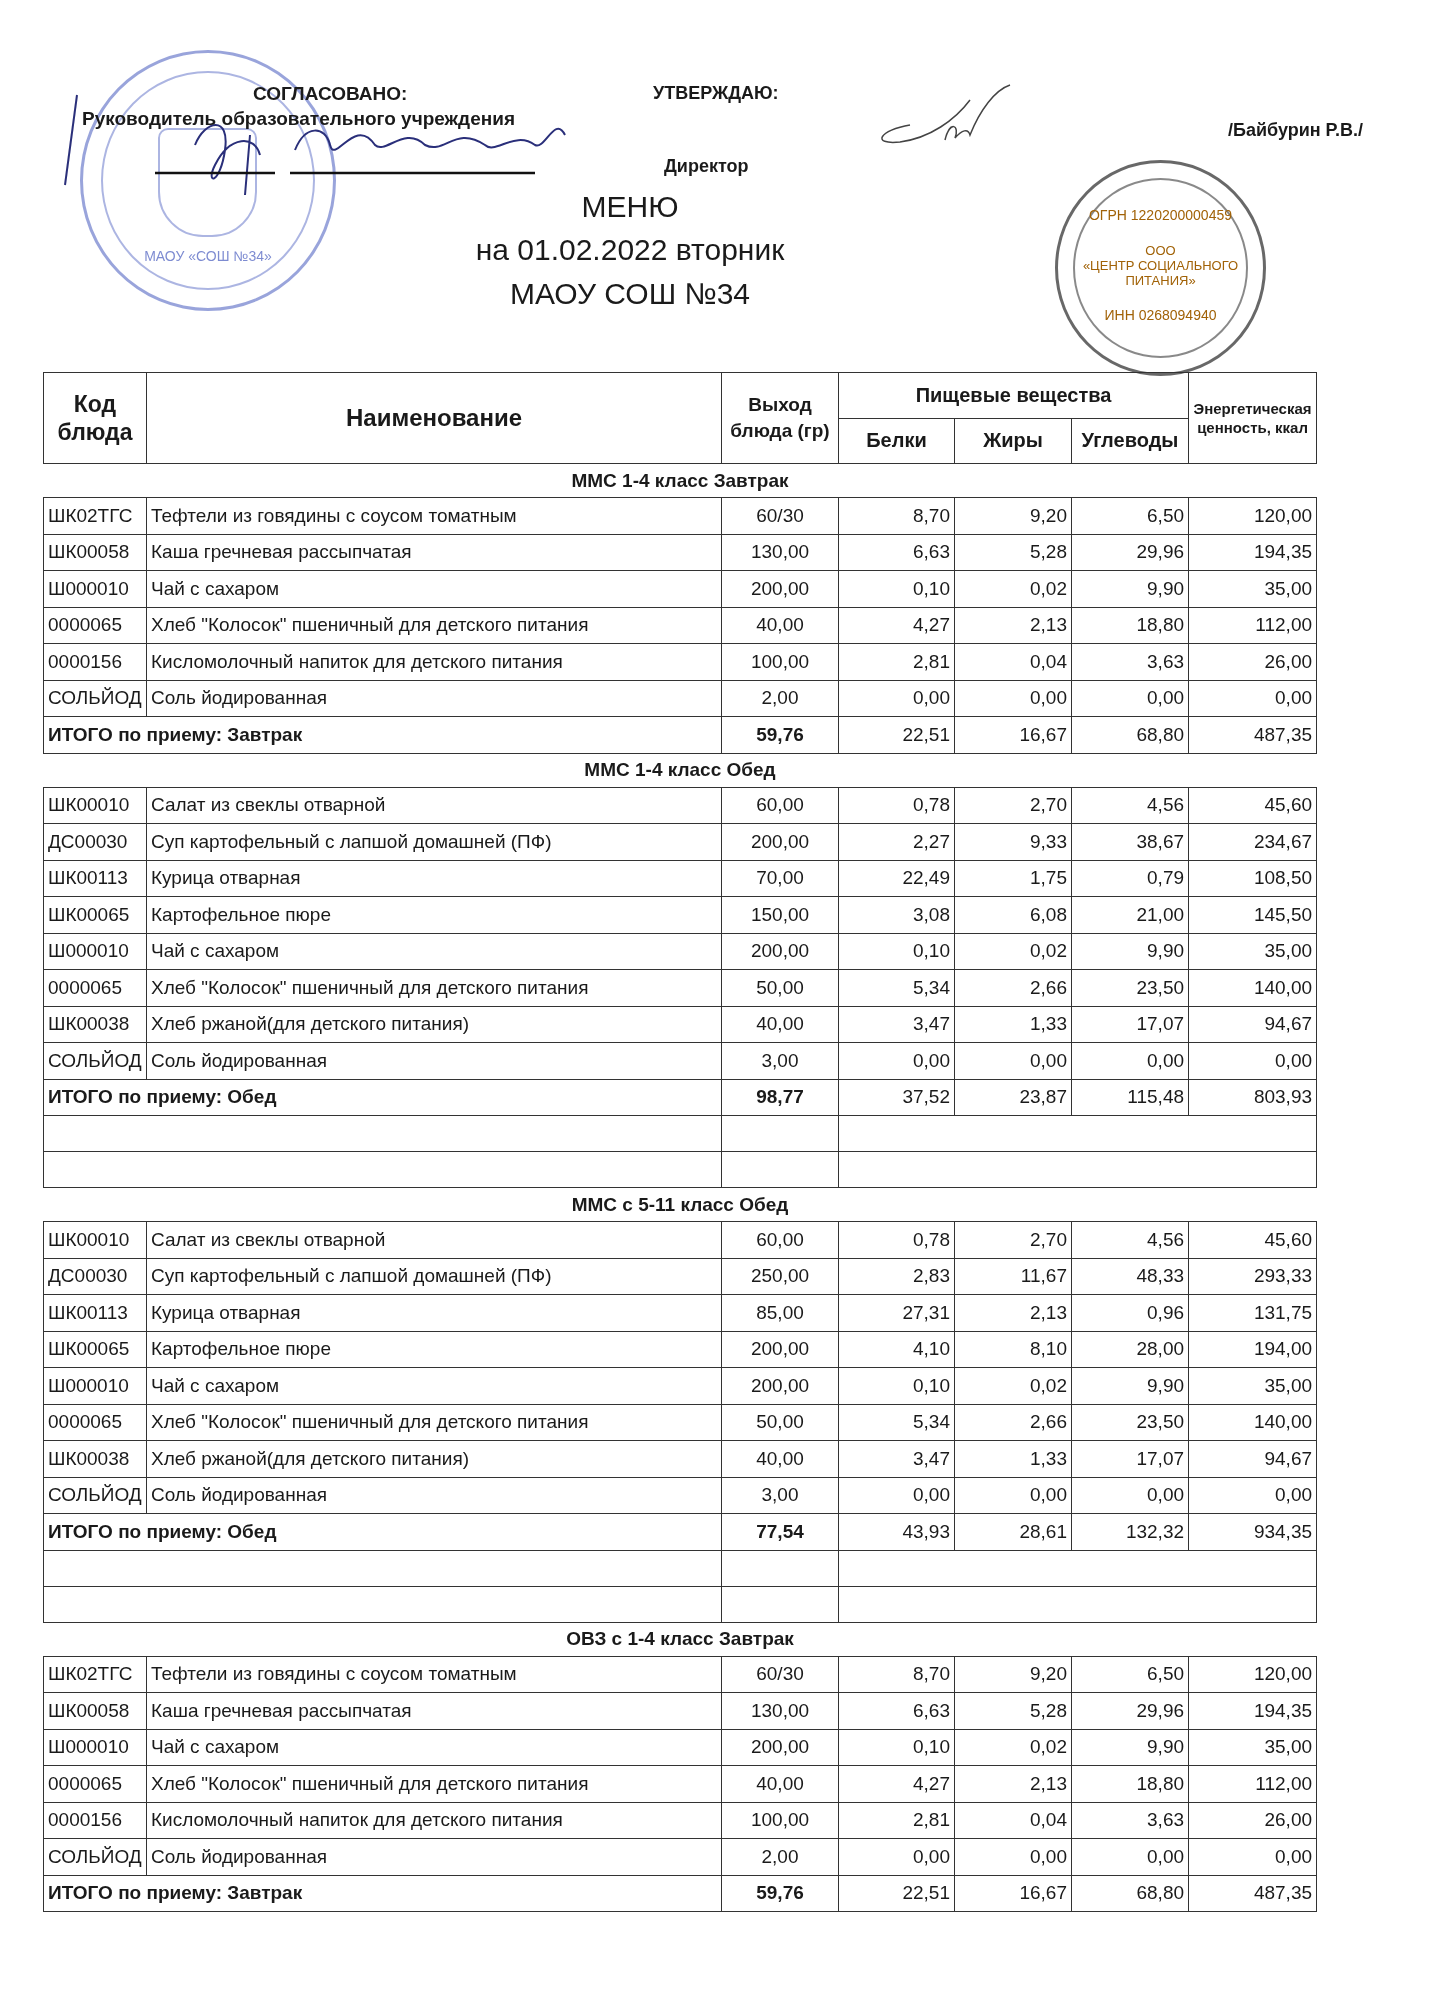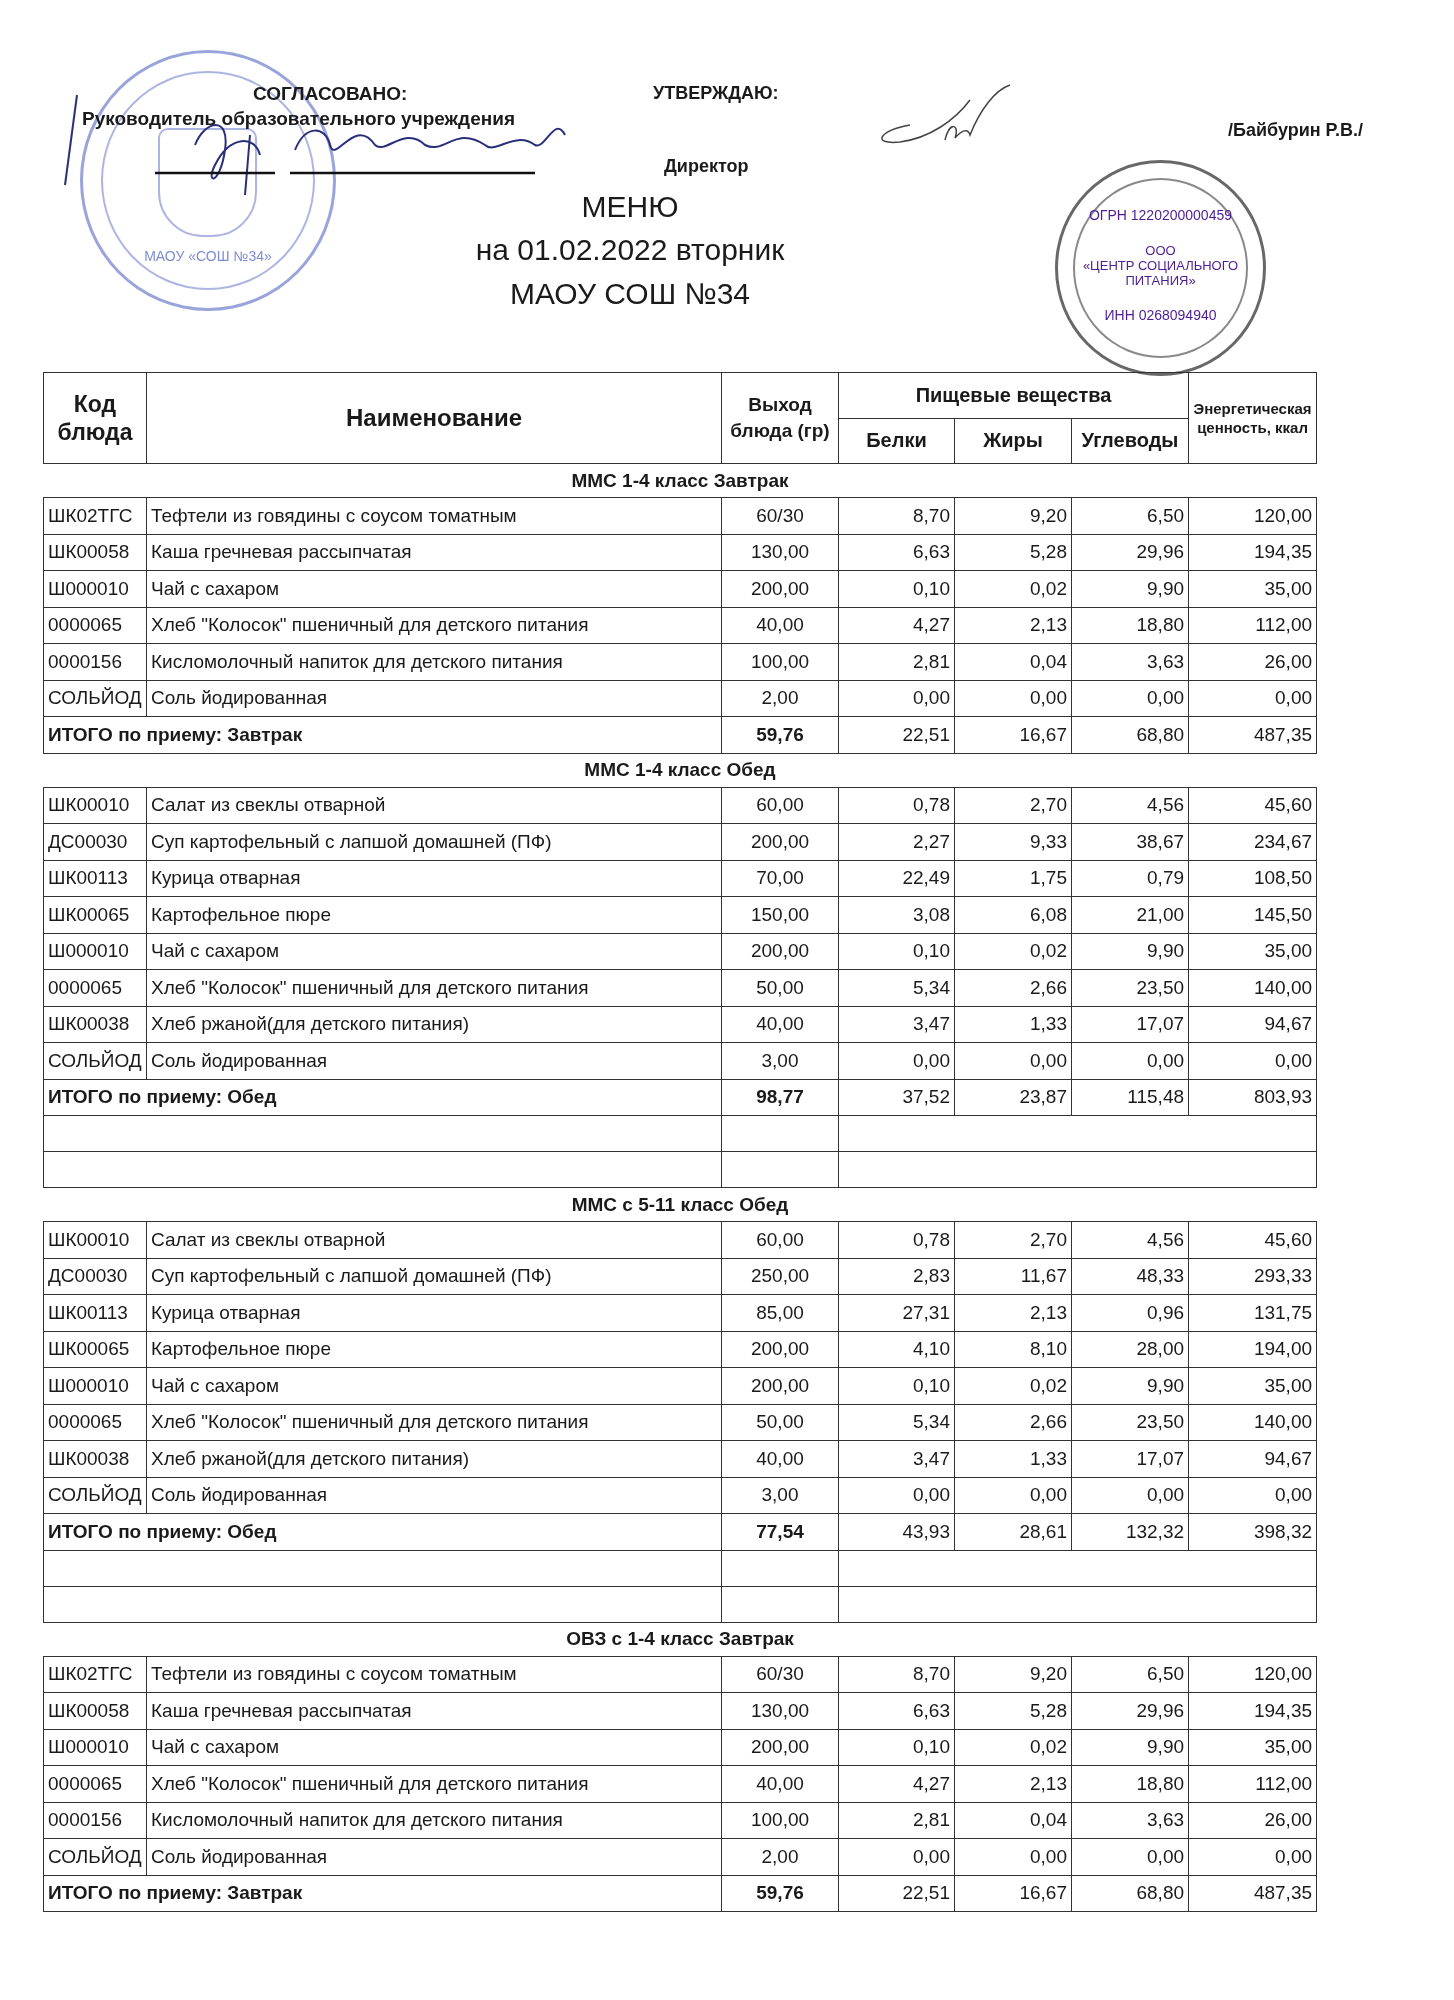--- a/index.html
+++ b/index.html
@@ -12,21 +12,21 @@
   .stamp-left { left:80px; top:50px; width:250px; height:255px;
                 border:3px solid rgba(70,90,190,0.55); }
   .stamp-left::before { content:""; position:absolute; left:18px; top:18px; right:18px; bottom:18px;
                 border:2px solid rgba(70,90,190,0.45); border-radius:50%; }
   .stamp-left::after { content:""; position:absolute; left:75px; top:75px; width:95px; height:105px;
                 border:2px solid rgba(70,90,190,0.45); border-radius:10px 10px 45px 45px; }
   .stamp-right { left:1055px; top:160px; width:205px; height:210px;
                  border:3px solid rgba(40,40,40,0.7); }
   .stamp-right::before { content:""; position:absolute; left:15px; top:15px; right:15px; bottom:15px;
                 border:2px solid rgba(40,40,40,0.55); border-radius:50%; }
-  .stamp-text { position:absolute; width:100%; text-align:center; font-size:13px; line-height:15px; color:#4c1d95; }
+  .stamp-text { position:absolute; width:100%; text-align:center; font-size:13px; line-height:15px; color:#a16207; }
   .stamp-text-l { color:rgba(70,90,190,0.7); font-size:14px; }
   .sig { position:absolute; }
 
   table.menu { position:absolute; left:43px; width:1090px; border-collapse:collapse; table-layout:fixed; }
   table.menu td, table.menu th { border:1.5px solid #333; padding:0 4px; height:35.5px; font-size:19px; white-space:nowrap; overflow:hidden; }
   table.menu th { font-weight:bold; text-align:center; }
   .c-code { width:103px; } .c-name { width:575px; } .c-yield { width:117px; }
   .c-b { width:116px; } .c-f { width:117px; } .c-c { width:117px; } .c-e { width:128px; }
   td.num { text-align:right; }
   td.ctr { text-align:center; }
@@ -331,21 +331,21 @@
         <td class="num">0,00</td>
         <td class="num">0,00</td>
         <td class="num">0,00</td>
       </tr>
       <tr class="total">
         <td colspan="2">ИТОГО по приему: Обед</td>
         <td class="ctr">77,54</td>
         <td class="num plain">43,93</td>
         <td class="num plain">28,61</td>
         <td class="num plain">132,32</td>
-        <td class="num plain">398,32</td>
+        <td class="num plain">934,35</td>
       </tr>
       <tr class="blank">
         <td colspan="2"></td>
         <td></td>
         <td colspan="4"></td>
       </tr>
       <tr class="blank">
         <td colspan="2"></td>
         <td></td>
         <td colspan="4"></td>

